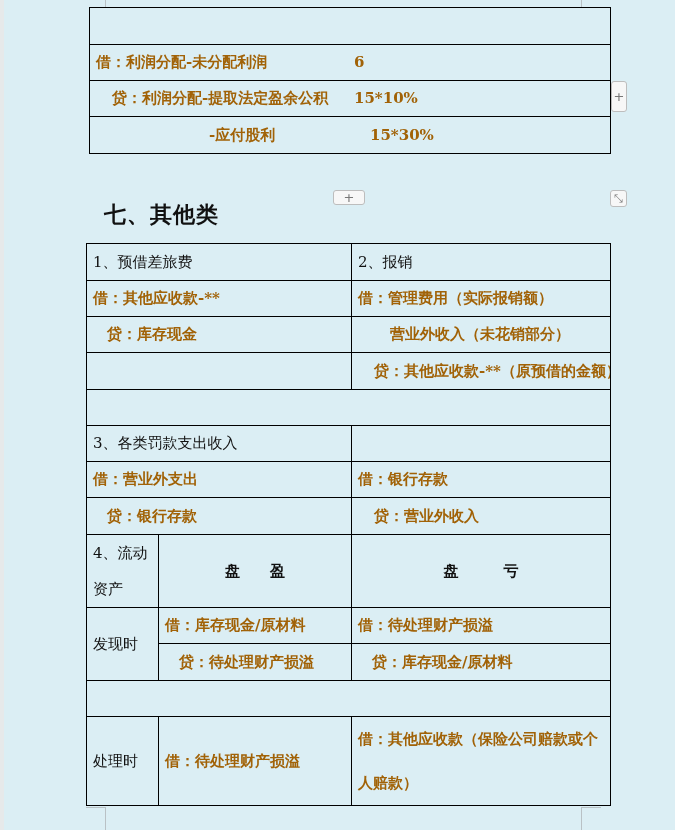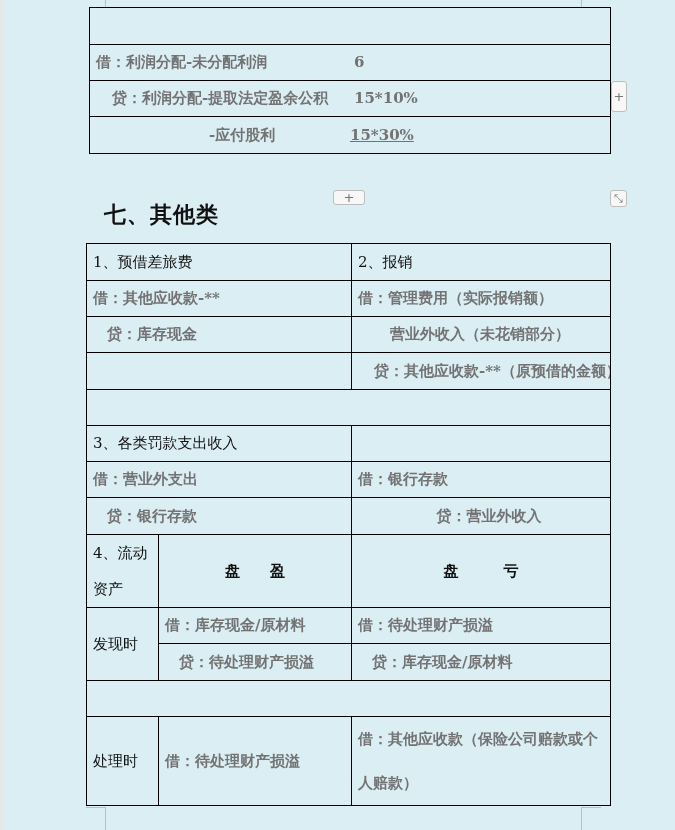--- a/index.html
+++ b/index.html
@@ -6,21 +6,21 @@
   body {
     width:675px; height:830px; overflow:hidden; position:relative;
     background:#dbeef4;
     font-family:"DejaVu Serif", serif;
   }
   .page-edge-left { position:absolute; left:0; top:0; width:4px; height:830px; background:#e6e9ea; }
   .guide { position:absolute; background:#b9c1c5; }
   table { border-collapse:collapse; position:absolute; table-layout:fixed; }
   td { border:1.5px solid #000; padding:0 6px; font-size:15px; vertical-align:middle; white-space:nowrap; overflow:hidden; }
   .blk { color:#111; }
-  .red { color:#737373; font-weight:bold; }
+  .red { color:#a16207; font-weight:bold; }
   .ind1 { padding-left:20px;margin-top:12px; }
   .center { text-align:center; }
   .heading {
     position:absolute; left:104px; top:200px; font-size:22px; font-weight:bold;
     font-family:"DejaVu Sans", sans-serif; color:#111; letter-spacing:1px;
   }
   .ctrl {
     position:absolute; background:#f7f7f7; border:1px solid #bdbdbd; border-radius:3px;
     color:#777; font-size:13px; text-align:center; font-family:"DejaVu Sans", sans-serif;
     box-sizing:border-box;
@@ -56,21 +56,21 @@
       </tr>
   <tr style="height:36px">
         <td class="red" style="position:relative;padding-left:22px;margin-top:17px;">
     <span>贷：利润分配-提取法定盈余公积</span>
     <span class="amount" style="left:264px;">15*10%</span>
   </td>
       </tr>
   <tr style="height:37px">
         <td class="red" style="position:relative;padding-left:119px;">
     <span>-应付股利</span>
-    <span class="amount" style="left:260px;text-decoration:underline;">15*30%</span>
+    <span class="amount" style="left:280px;">15*30%</span>
   </td>
       </tr>
 </tbody>
   </table>
 
 <div class="ctrl" style="left:611px;top:81px;width:16px;height:31px;line-height:30px;">
   <span>+</span>
 </div>
 <div class="ctrl" style="left:333px;top:190px;width:32px;height:15px;line-height:14px;">
   <span>+</span>
@@ -113,21 +113,21 @@
   <tr style="height:36px">
     <td colspan="3" class="blk">3、各类罚款支出收入</td>
     <td></td>
   </tr>
   <tr style="height:36px">
     <td colspan="3" class="red">借：营业外支出</td>
     <td class="red">借：银行存款</td>
   </tr>
   <tr style="height:37px">
     <td colspan="3" class="red ind1">贷：银行存款</td>
-    <td class="red" style="padding-left:22px;text-align:center;">贷：营业外收入</td>
+    <td class="red" style="padding-left:22px;">贷：营业外收入</td>
   </tr>
 
   <tr style="height:72px">
     <td class="blk" style="white-space:normal;line-height:36px;vertical-align:top;">
       <div>4、流动</div>
       <div>资产</div>
     </td>
     <td colspan="2" class="blk center" style="font-weight:bold;">盘　　盈</td>
     <td class="blk center" style="font-weight:bold;">盘　　　亏</td>
   </tr>

